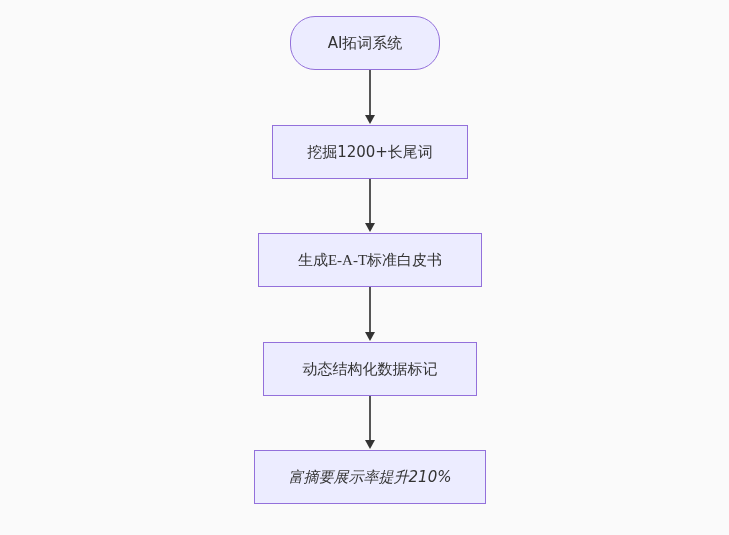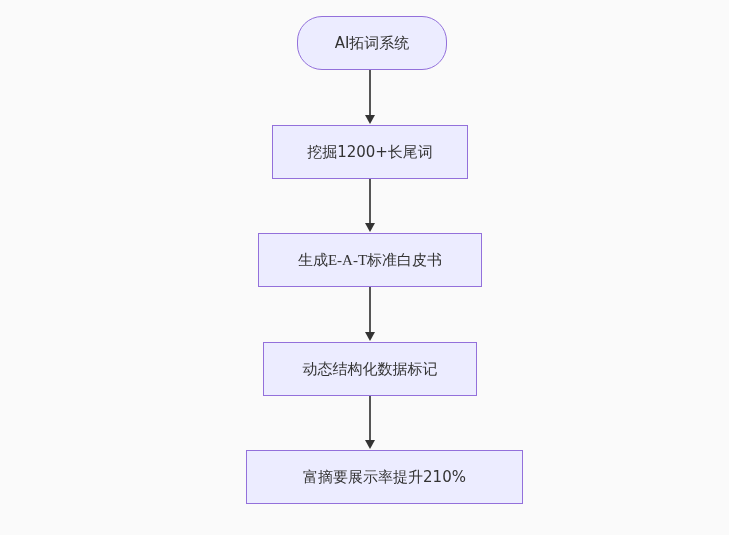--- a/index.html
+++ b/index.html
@@ -25,25 +25,25 @@
     background: #ECECFF;
     border: 1px solid #9370DB;
     display: flex;
     align-items: center;
     justify-content: center;
     color: #333333;
     font-size: 15px;
     white-space: nowrap;
     text-align: center;
   }
-  .node-1 { left: 297px; top: 16px;  width: 150px; border-radius: 25px; }
+  .node-1 { left: 290px; top: 16px;  width: 150px; border-radius: 25px; }
   .node-2 { left: 272px; top: 125px; width: 196px; }
   .node-3 { left: 258px; top: 233px; width: 224px; font-family: Liberation Serif, serif; }
   .node-4 { left: 263px; top: 342px; width: 214px; }
-  .node-5 { left: 246px; top: 450px; width: 277px; }
+  .node-5 { left: 254px; top: 450px; width: 232px; font-style: italic; }
 
   .edge {
     position: absolute;
     left: 364px;
     width: 12px;
     display: flex;
     flex-direction: column;
     align-items: center;
   }
   .edge-1 { top: 70px;  height: 54px; }

